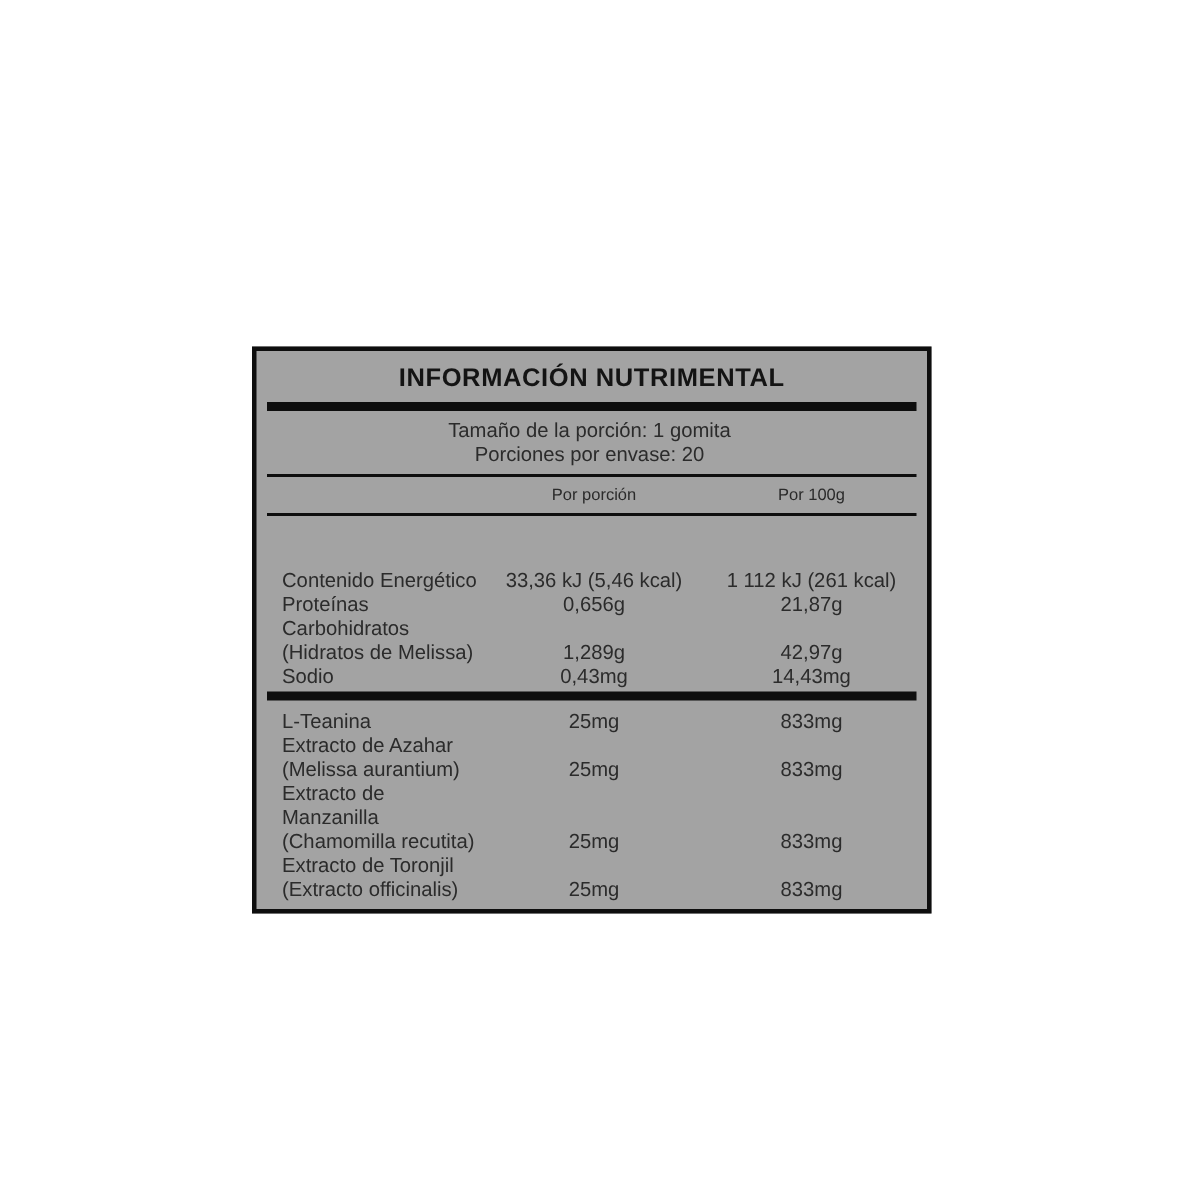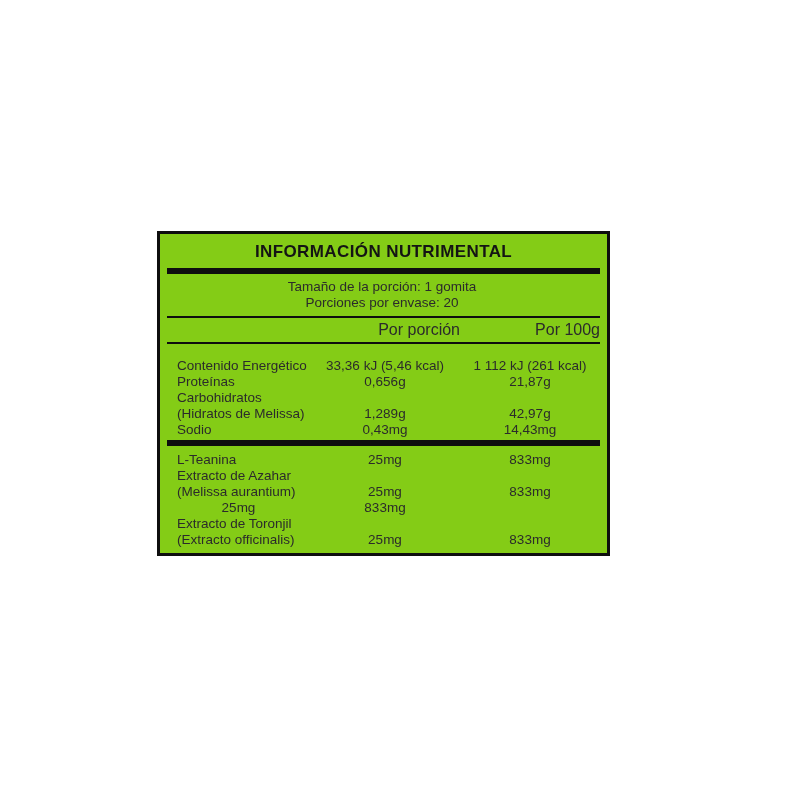--- a/index.html
+++ b/index.html
@@ -9,24 +9,24 @@
     font-family: "Liberation Sans", sans-serif;
   }
   .page {
     position: relative;
     width: 800px; height: 800px;
     background: #ffffff;
     overflow: hidden;
   }
   .nutrition-label {
     position: absolute;
-    left: 157px; top: 231px;
+    left: 168px; top: 231px;
     width: 453px;
     border: 3px solid #0e0e0e;
-    background: #84cc16;
+    background: #a3a3a3;
     color: #2b2b2b;
   }
   .nl-title {
     text-align: center;
     font-size: 17px;
     font-weight: 700;
     letter-spacing: 0.4px;
     color: #141414;
     padding: 8px 0 6px;
   }
@@ -51,25 +51,25 @@
   }
   .grid-row {
     display: grid;
     grid-template-columns: 1fr 150px 140px;
     align-items: end;
     font-size: 13.5px;
     line-height: 16px;
     margin: 0 7px;
   }
   .col-head-row { padding: 4px 0 4px; }
-  .col-head-row .cell-val { font-size: 16px; text-align: right; }
+  .col-head-row .cell-val { font-size: 11px; }
   .cell-label { padding-left: 10px; text-align: left; }
   .cell-label .line { display: block; }
   .cell-val { text-align: center; }
-  .section-main { padding: 14px 0 2px; }
+  .section-main { padding: 3px 0 2px; margin-top: 32px; }
   .section-supp { padding: 6px 0 5px; border-radius: 16px; }
 </style>
 </head>
 <body>
 
 <div class="page">
   <div class="nutrition-label">
 
     <div class="nl-title">INFORMACIÓN NUTRIMENTAL</div>
 
@@ -143,20 +143,24 @@
       <div class="grid-row">
         <div class="cell-label">
           <span class="line">Extracto de Azahar</span>
           <span class="line">(Melissa aurantium)</span>
         </div>
         <div class="cell-val">25mg</div>
         <div class="cell-val">833mg</div>
       </div>
 
       <div class="grid-row">
+        <div class="cell-label">
+          <span class="line">Extracto de Manzanilla</span>
+          <span class="line">(Chamomilla recutita)</span>
+        </div>
         <div class="cell-val">25mg</div>
         <div class="cell-val">833mg</div>
       </div>
 
       <div class="grid-row">
         <div class="cell-label">
           <span class="line">Extracto de Toronjil</span>
           <span class="line">(Extracto officinalis)</span>
         </div>
         <div class="cell-val">25mg</div>

